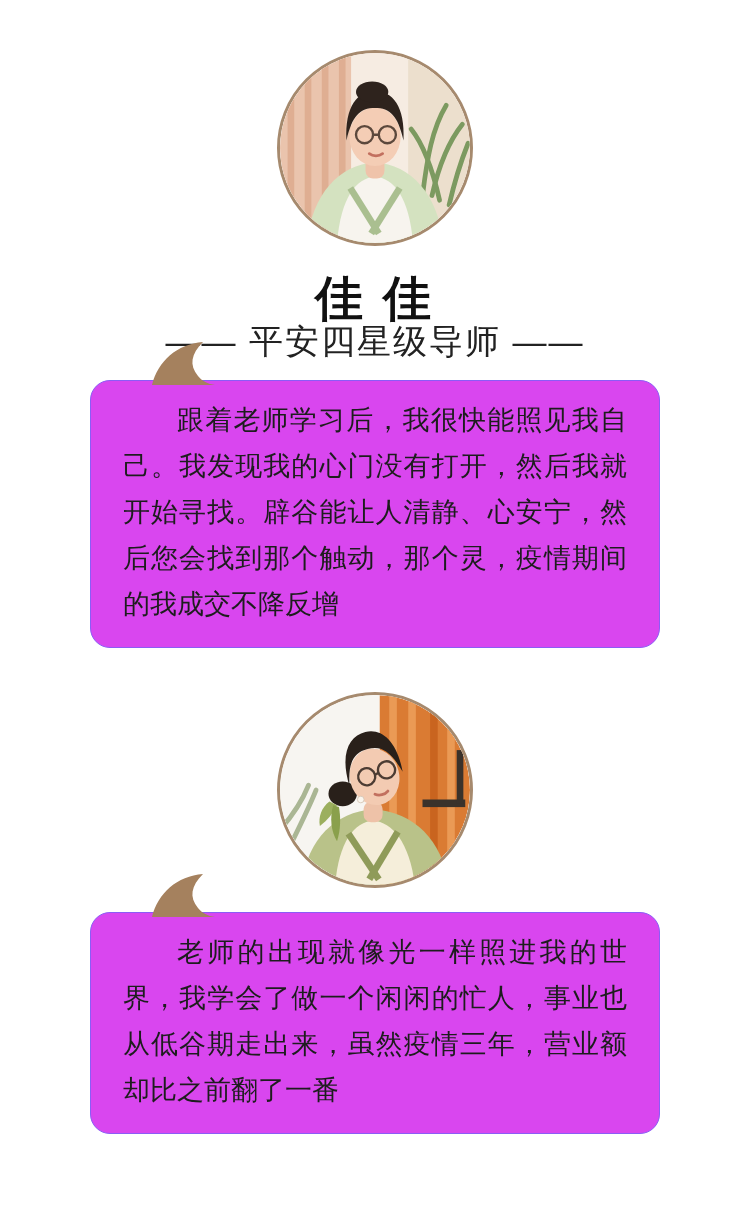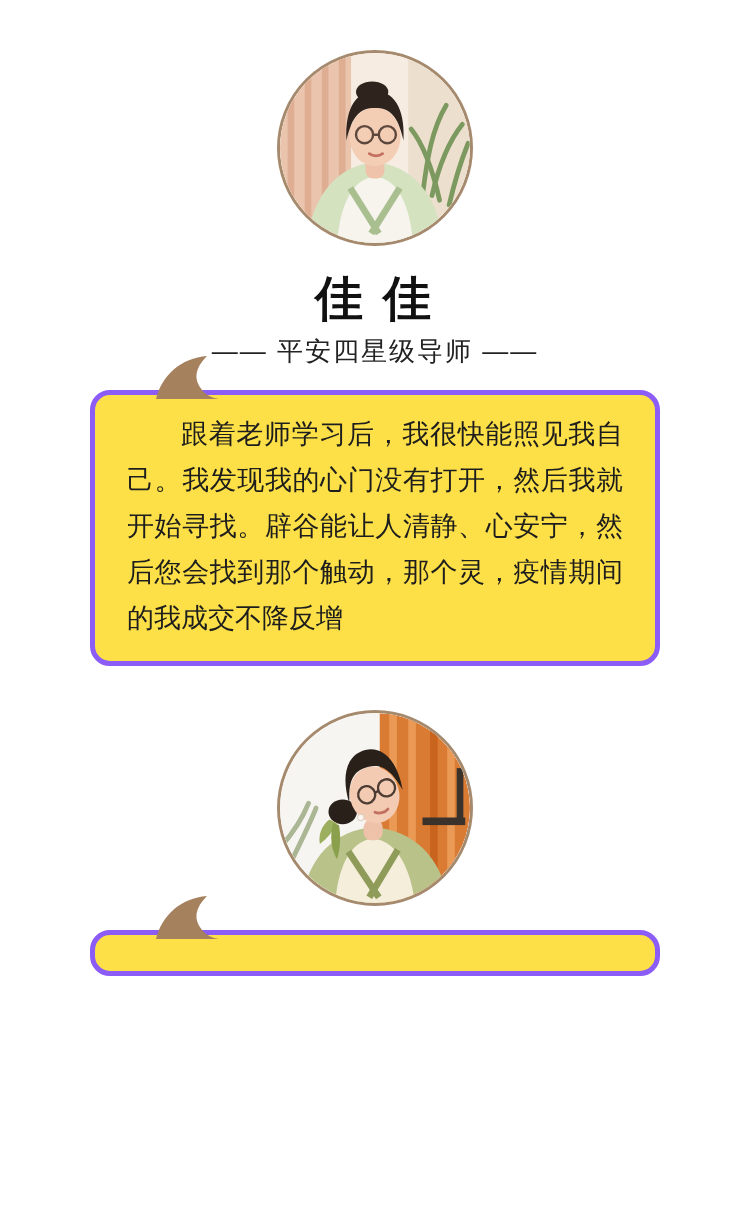--- a/index.html
+++ b/index.html
@@ -15,26 +15,26 @@
   }
   .profile-1 .avatar-ring{margin-top:50px;}
   .profile-2 .avatar-ring{margin-top:44px;}
   .avatar-ring svg{display:block;width:100%;height:100%;}
   .name{
     margin:26px 0 0;font-family:"Liberation Serif", serif;
     font-weight:700;font-size:48px;line-height:54px;color:#111111;
     letter-spacing:4px;
   }
   .subtitle{
-    margin-top:10px;font-size:26px;line-height:30px;color:#222222;
+    font-size:34px;line-height:30px;color:#222222;
     letter-spacing:2px;
   }
   .quote-wrap{
-    position:relative;margin:24px 22px 0;background:#fde047;
-    border:5px solid #8b5cf6;border-radius:20px;
+    position:relative;margin:24px 22px 0;background:#d946ef;
+    border:1px solid #8b5cf6;border-radius:20px;
     padding:16px 32px 20px;text-align:left;
   }
   .profile-2 .quote-wrap{margin-bottom:24px;}
   .fin{
     position:absolute;top:-40px;left:60px;width:66px;height:44px;
   }
   .quote{
     margin:0;font-family:"DejaVu Serif", serif;color:#1d1d1d;
     font-size:27px;line-height:46px;text-indent:2em;text-align:justify;
   }
@@ -134,16 +134,17 @@
             <path d="M96,104 C100,107 106,107 110,104" stroke="#c2705f" stroke-width="3" fill="none" stroke-linecap="round"></path>
           </g>
           <circle cx="85" cy="110" r="3.5" fill="#faf6ef" stroke="#d8c9b8" stroke-width="1"></circle>
         </g>
       </svg>
     </div>
     <div class="quote-wrap">
       <svg class="fin" viewBox="0 0 66 44" aria-hidden="true">
         <path d="M1,44 C7,20 26,3 52,1 C40,13 38,24 47,35 C51,40 57,43 64,44 Z" fill="#a5815e"></path>
       </svg>
+      <p class="quote">老师的出现就像光一样照进我的世界，我学会了做一个闲闲的忙人，事业也从低谷期走出来，虽然疫情三年，营业额却比之前翻了一番</p>
     </div>
   </section>
 
 </div>
 
 </body></html>

